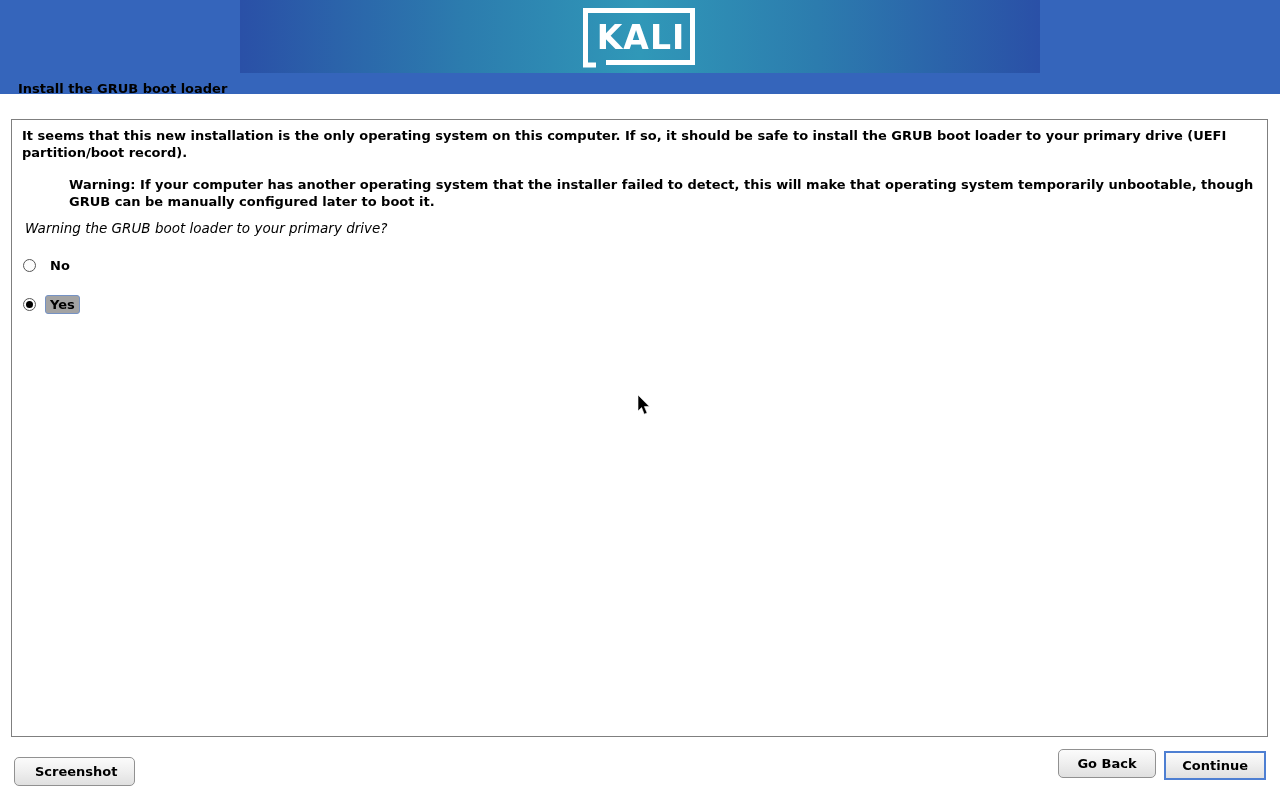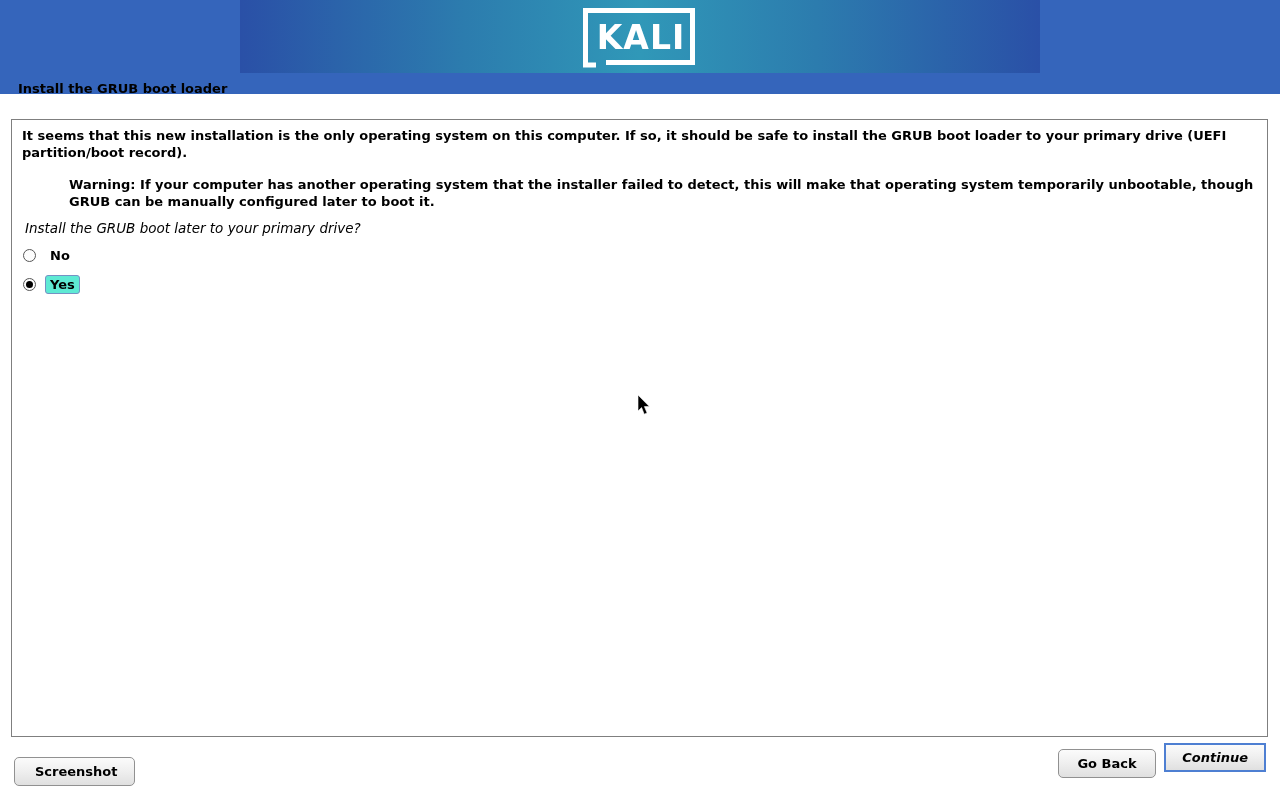--- a/index.html
+++ b/index.html
@@ -49,21 +49,21 @@
   }
   .para.warning { margin-top: 15px; margin-left: 47px; }
   .question {
     margin-top: 10px; margin-left: 3px;
     font-size: 13.5px; font-style: italic; font-weight: normal; color: #000;
   }
 
   
   .radio-row {
     display: flex; align-items: center;
-    margin-top: 10px; margin-left: 1px;
+    margin-top: 20px; margin-left: 1px;
     height: 19px;
     cursor: default;
   }
   .radio {
     width: 13px; height: 13px;
     border: 1px solid #565656;
     border-radius: 50%;
     background: #fdfdfd;
     position: relative;
     flex: none;
@@ -76,44 +76,43 @@
     background: #000;
   }
   .radio-label {
     margin-left: 9px;
     font-size: 13px; font-weight: bold; color: #000;
     padding: 1px 4px;
     border: 1px solid transparent;
     border-radius: 3px;
   }
   .radio-label.focused {
-    background: #5eead4;
+    background: #a3a3a3;
     border-color: #7592c4;
   }
 
   
   .btn {
     position: absolute;
     height: 29px;
     min-width: 98px;
     padding: 0 16px;
     border: 1px solid #919191;
     border-radius: 5px;
     background: linear-gradient(#fbfbfb, #f0f0f0 45%, #e0e0e0);
     font-family: "DejaVu Sans", "Liberation Sans", sans-serif;
     font-size: 13px; font-weight: bold; color: #000;
     cursor: default;
   }
   .btn-screenshot { left: 14px; bottom: 14px; padding-left: 20px; }
   .btn-goback    { right: 124px; bottom: 22px; }
   .btn-continue  {
-    right: 14px; bottom: 28px;
+    right: 14px; bottom: 20px;
     border: 2px solid #4e7fd2;
     border-radius: 0;
-    font-style: italic;
   }
 
   
   .cursor {
     position: absolute; left: 637px; top: 395px;
     width: 14px; height: 21px;
     pointer-events: none;
   }
 </style>
 </head>
@@ -127,21 +126,21 @@
       <text x="61" y="44" text-anchor="middle" fill="#ffffff" font-family="DejaVu Sans, Liberation Sans, sans-serif" font-size="33" font-weight="600" letter-spacing="1">KALI</text>
     </svg>
   </div>
 </div>
 
 <div class="page-title">Install the GRUB boot loader</div>
 
 <div class="content-box">
   <div class="para">It seems that this new installation is the only operating system on this computer. If so, it should be safe to install the GRUB boot loader to your primary drive (UEFI partition/boot record).</div>
   <div class="para warning">Warning: If your computer has another operating system that the installer failed to detect, this will make that operating system temporarily unbootable, though GRUB can be manually configured later to boot it.</div>
-  <div class="question">Install the GRUB boot later to your primary drive?</div>
+  <div class="question">Warning the GRUB boot loader to your primary drive?</div>
 
   <div class="radio-row">
     <span class="radio"></span>
     <span class="radio-label">No</span>
   </div>
 
   <div class="radio-row">
     <span class="radio checked"></span>
     <span class="radio-label focused">Yes</span>
   </div>

